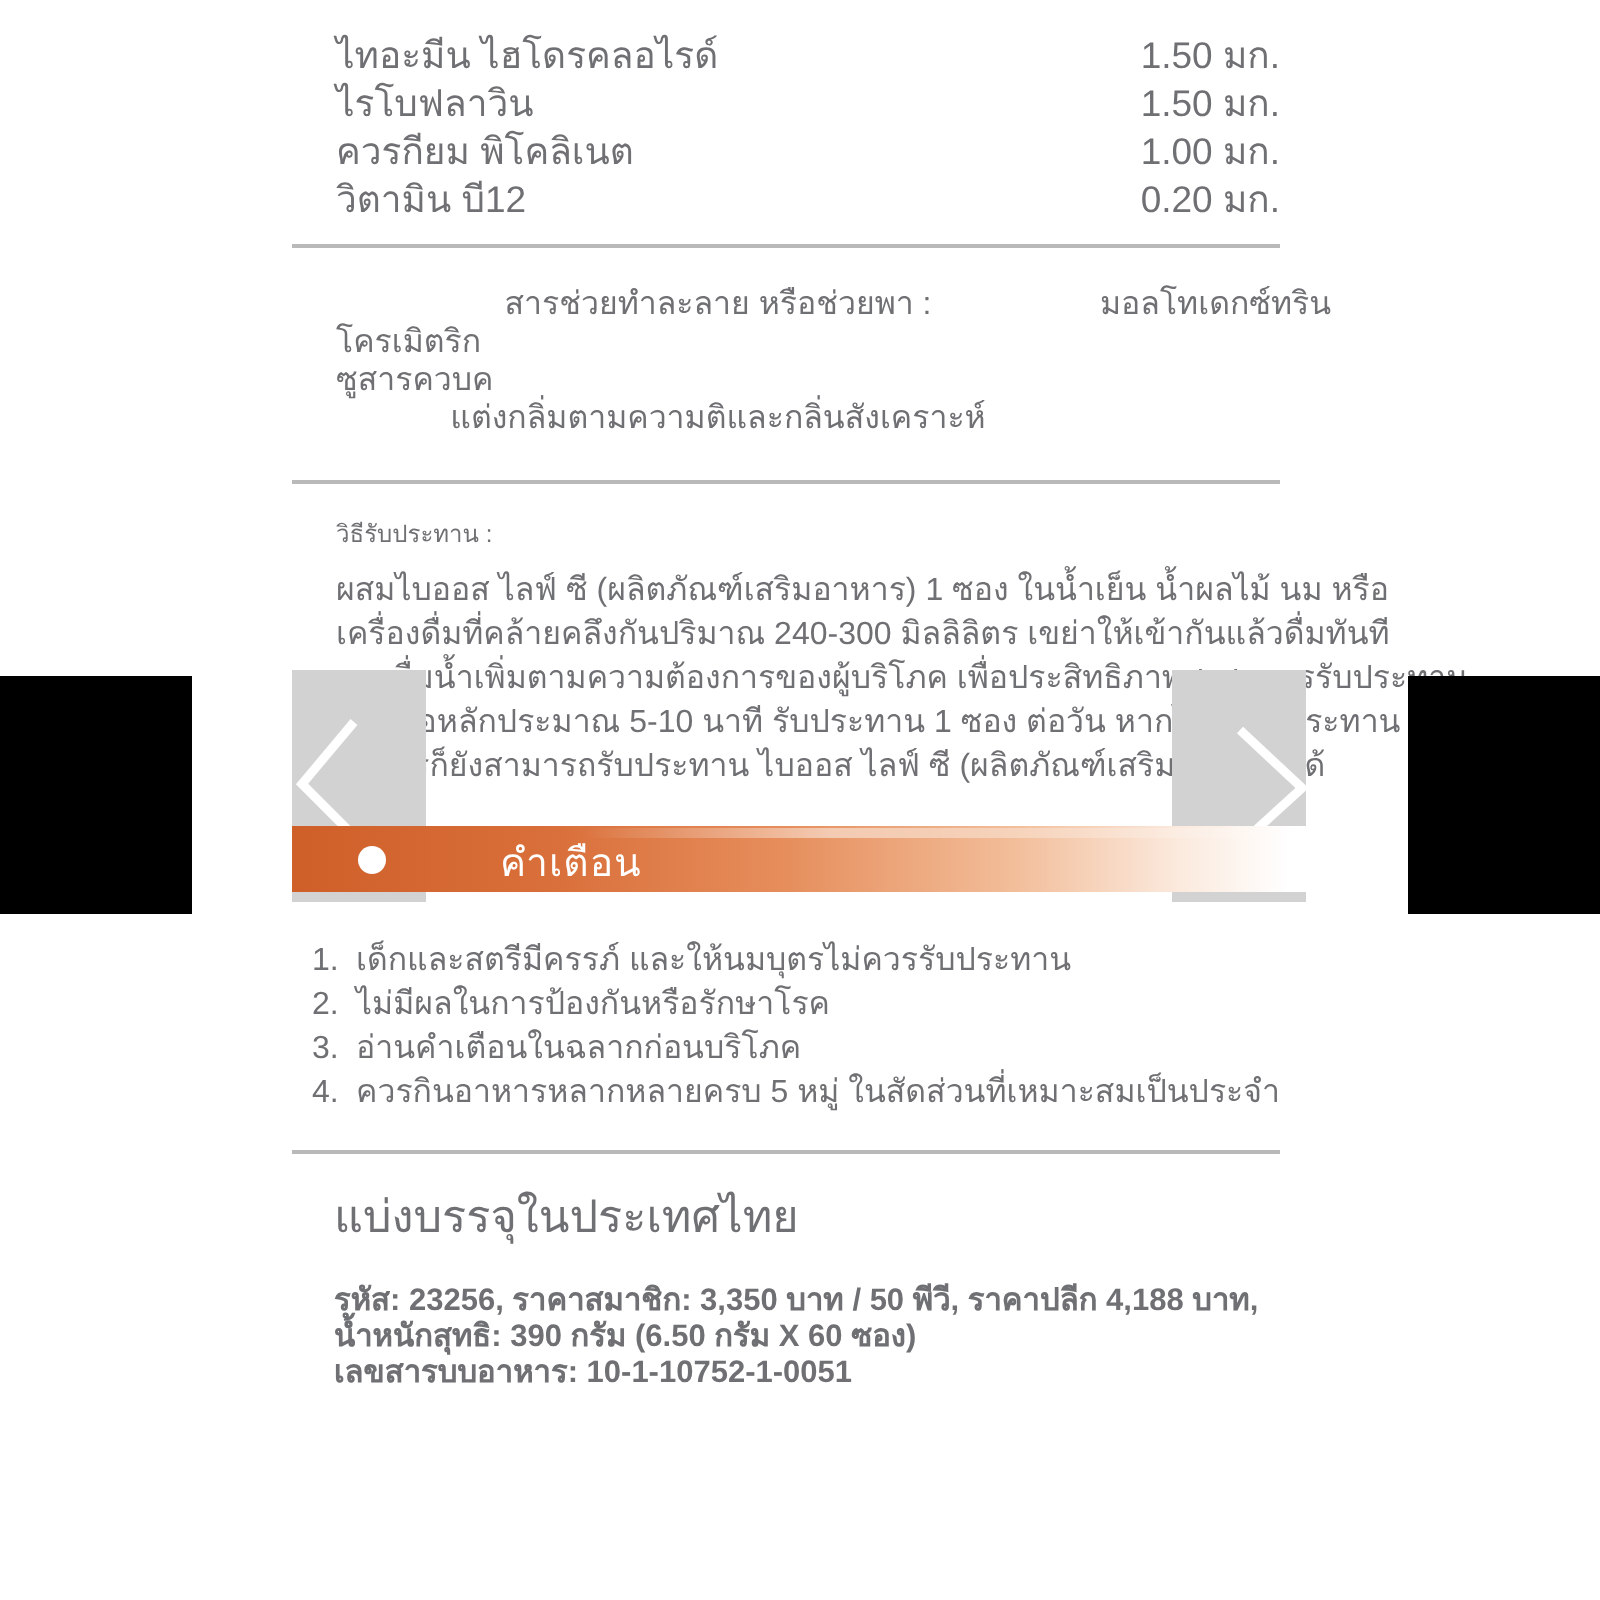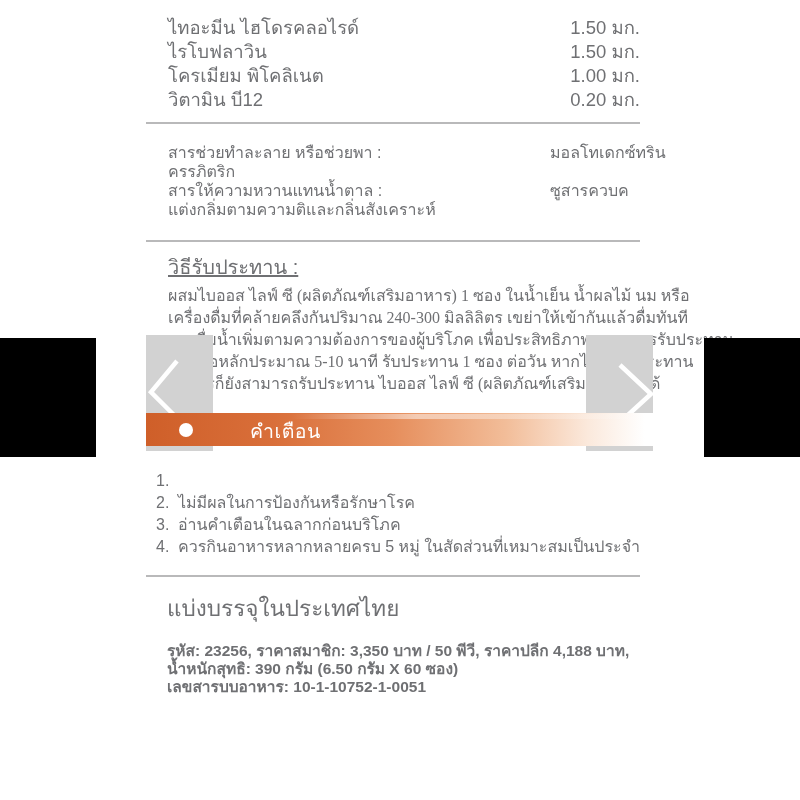--- a/index.html
+++ b/index.html
@@ -17,26 +17,26 @@
   .ing-amount{text-align:right;}
 
   .divider{left:146px;width:494px;height:2px;background:#b9b9ba;}
   #divider-1{top:122px;}
   #divider-2{top:240px;}
   #divider-3{top:575px;}
 
   
   .additives{left:168px;top:143px;width:472px;}
   .add-row{display:flex;height:19px;font-size:16px;line-height:19px;}
-  .add-label{width:382px;}
+  .add-label{width:382px;text-align:center;}
   .add-value{width:90px;white-space:nowrap;}
 
   
-  .dir-heading{left:168px;top:257px;font-size:20px;line-height:20px;text-decoration:underline;}
-  .dir-par{left:168px;top:285px;width:480px;font-size:16px;font-family:Liberation Serif, serif;}
+  .dir-heading{left:168px;top:257px;font-size:12px;line-height:20px;}
+  .dir-par{left:168px;top:285px;width:480px;font-size:16px;}
   .dir-par div{line-height:22px;white-space:nowrap;}
 
   
   .peek{top:338px;width:96px;height:119px;background:#000;}
   #peek-left{left:0;}
   #peek-right{left:704px;}
   .navbtn{top:335px;width:67px;height:116px;background:#d2d2d2;border:0;
     padding:0;cursor:pointer;}
   #nav-prev{left:146px;}
   #nav-next{left:586px;}
@@ -71,41 +71,40 @@
 <div class="abs ingredients">
   <div class="ing-row">
     <span>ไทอะมีน ไฮโดรคลอไรด์</span>
     <span class="ing-amount">1.50 มก.</span>
   </div>
   <div class="ing-row">
     <span>ไรโบฟลาวิน</span>
     <span class="ing-amount">1.50 มก.</span>
   </div>
   <div class="ing-row">
-    <span>โครเมียม พิโคลิเนต</span>
+    <span>ควรกียม พิโคลิเนต</span>
     <span class="ing-amount">1.00 มก.</span>
   </div>
   <div class="ing-row">
     <span>วิตามิน บี12</span>
     <span class="ing-amount">0.20 มก.</span>
   </div>
 </div>
 
 <div class="abs divider" id="divider-1"></div>
 
 <div class="abs additives">
   <div class="add-row">
     <span class="add-label">สารช่วยทำละลาย หรือช่วยพา :</span>
     <span class="add-value">มอลโทเดกซ์ทริน</span>
   </div>
   <div class="add-row">
-    <span class="add-value">ครรภิตริก</span>
+    <span class="add-value">โครเมิตริก</span>
   </div>
   <div class="add-row">
-    <span class="add-label">สารให้ความหวานแทนน้ำตาล :</span>
     <span class="add-value">ซูสารควบค</span>
   </div>
   <div class="add-row">
     <span class="add-label">แต่งกลิ่มตามความติและกลิ่นสังเคราะห์</span>
     <span class="add-value"></span>
   </div>
 </div>
 
 <div class="abs divider" id="divider-2"></div>
 
@@ -134,20 +133,21 @@
 
 <div class="abs warn-banner">
   <span class="shine"></span>
   <span class="warn-dot"></span>
   <span class="warn-title">คำเตือน</span>
 </div>
 
 <div class="abs warn-list">
   <div class="warn-item">
     <span class="warn-num">1.</span>
+    <span class="warn-text">เด็กและสตรีมีครรภ์ และให้นมบุตรไม่ควรรับประทาน</span>
   </div>
   <div class="warn-item">
     <span class="warn-num">2.</span>
     <span class="warn-text">ไม่มีผลในการป้องกันหรือรักษาโรค</span>
   </div>
   <div class="warn-item">
     <span class="warn-num">3.</span>
     <span class="warn-text">อ่านคำเตือนในฉลากก่อนบริโภค</span>
   </div>
   <div class="warn-item">

